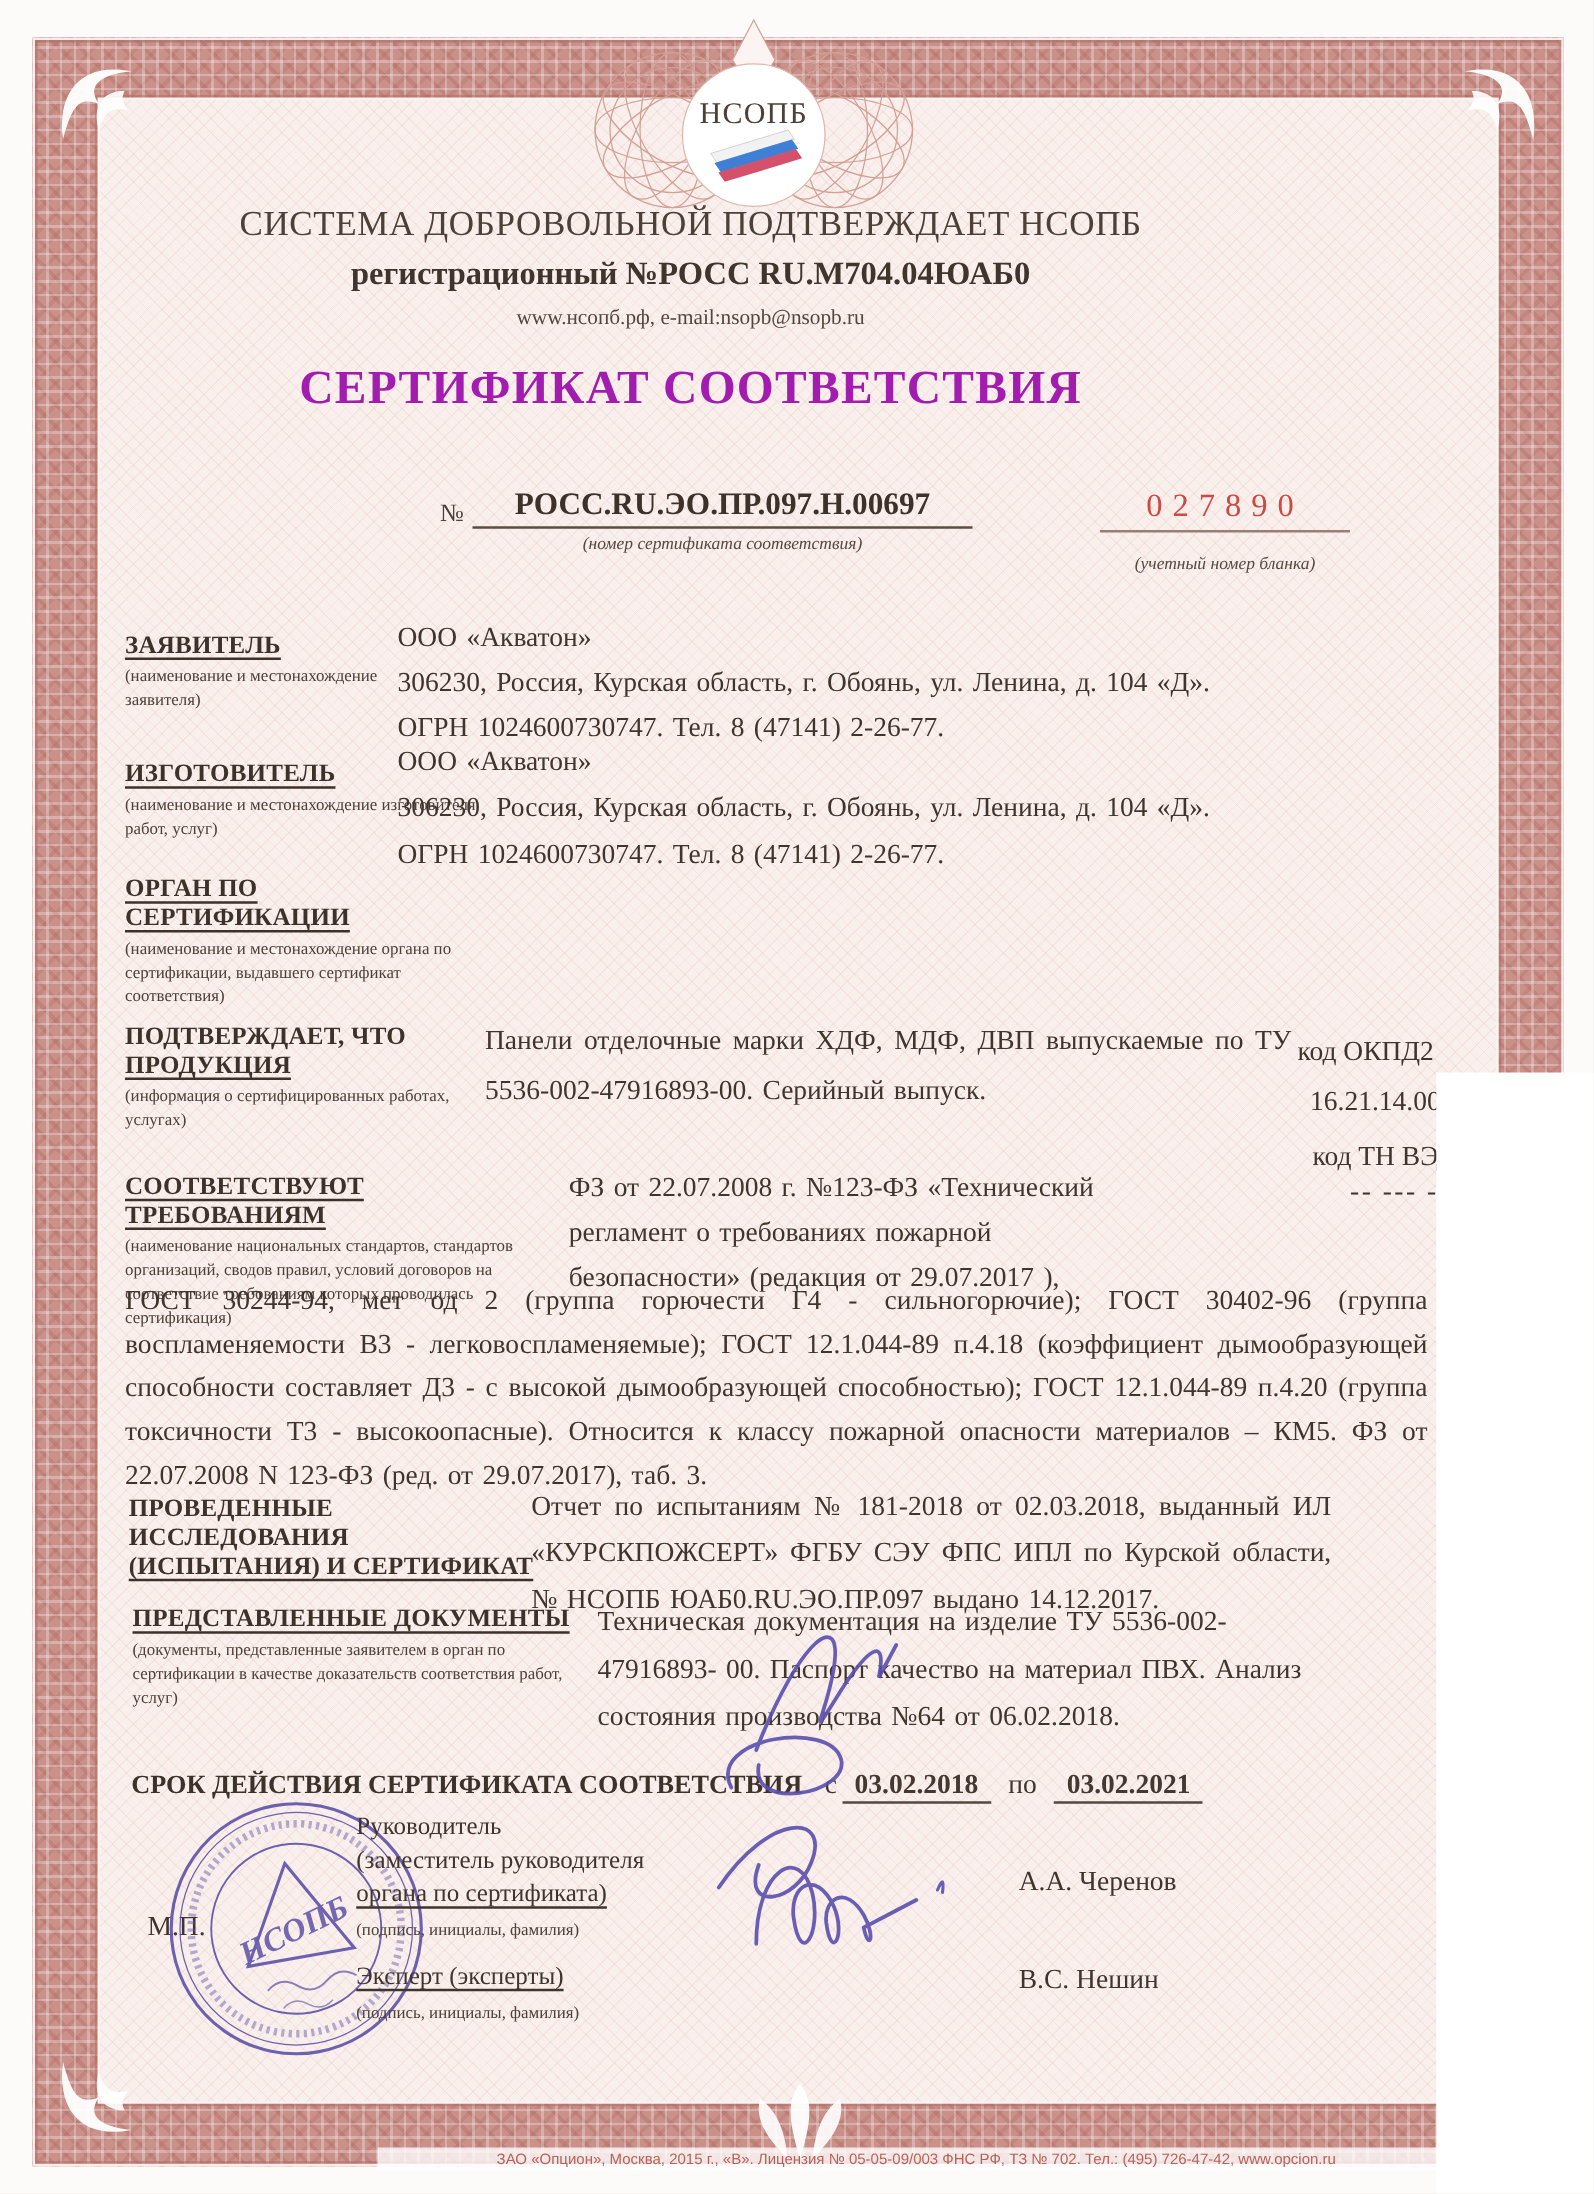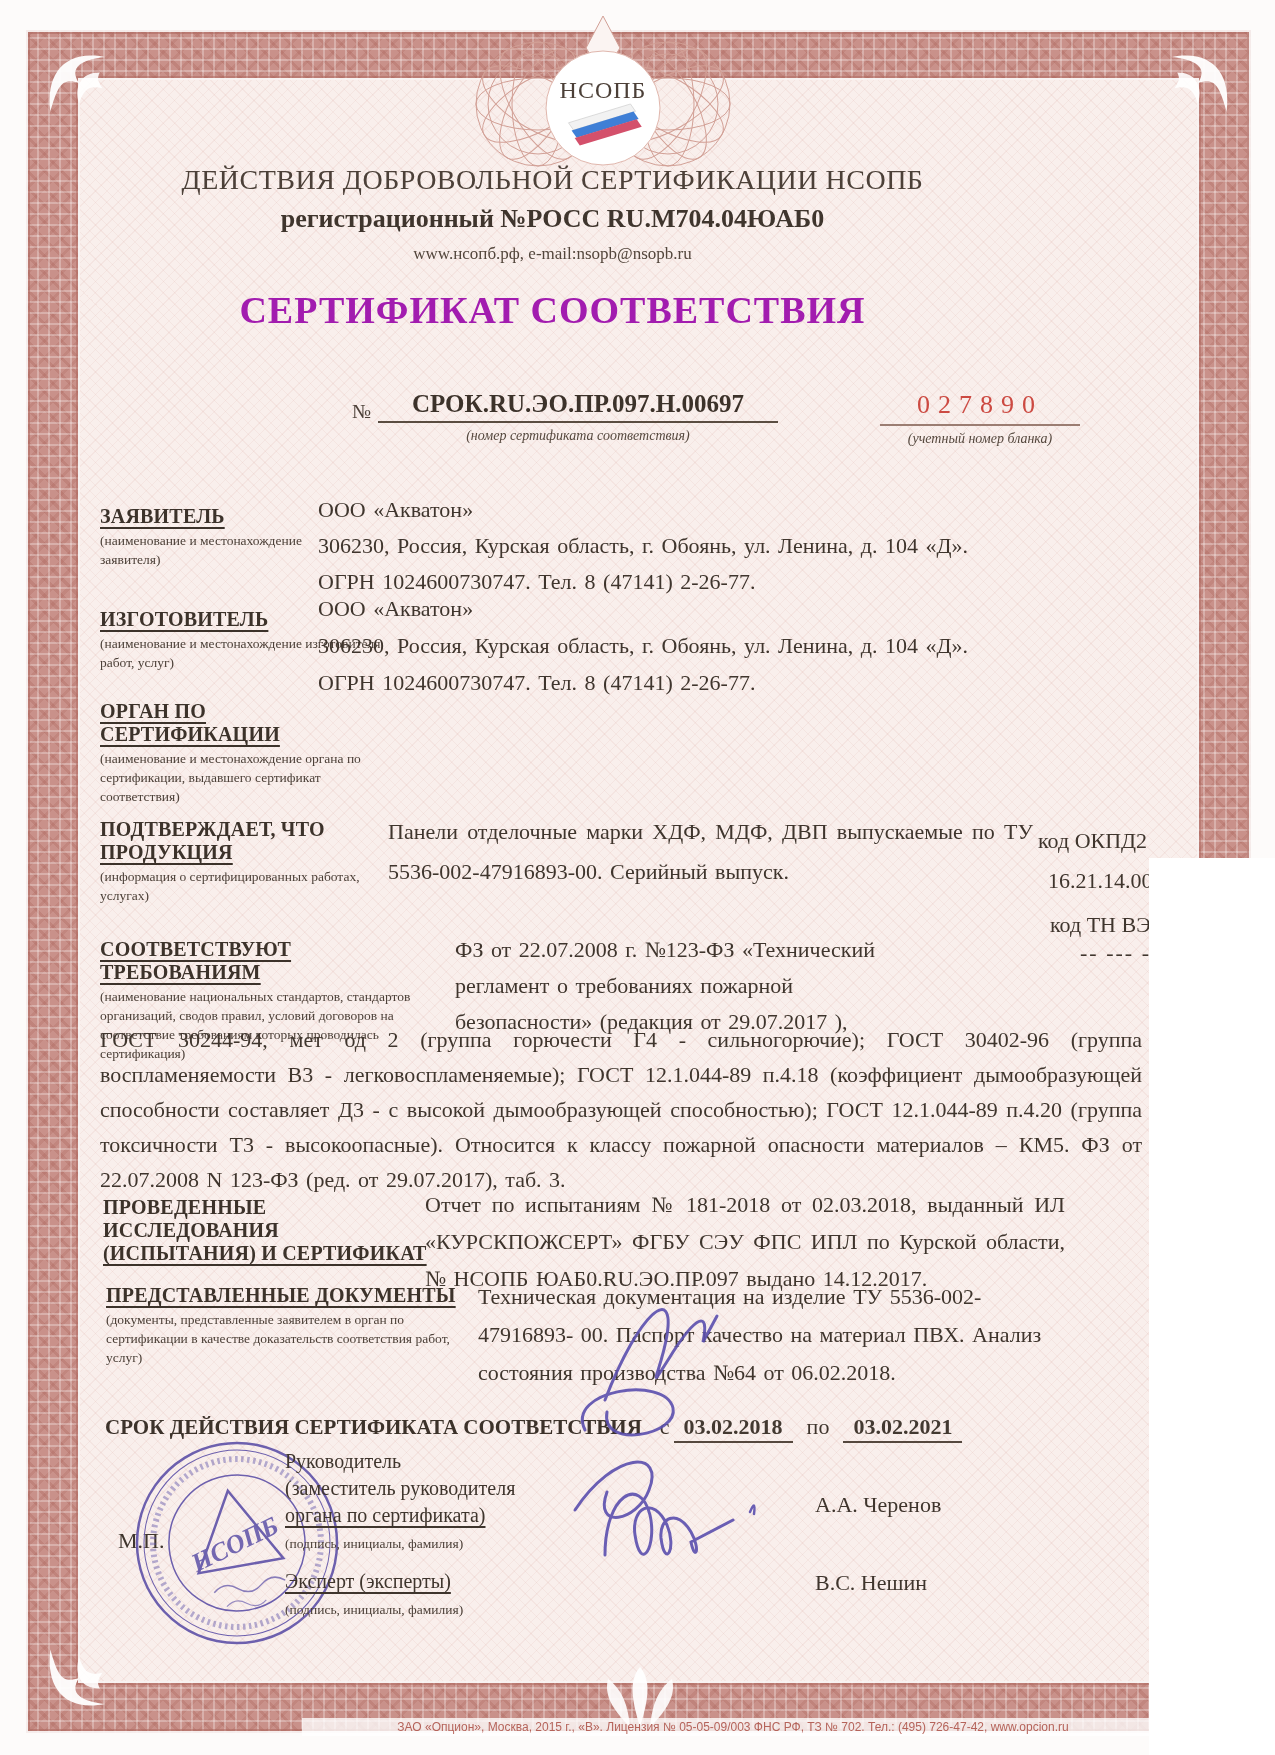--- a/index.html
+++ b/index.html
@@ -119,37 +119,37 @@
     <circle cx="165" cy="96" r="57" fill="#ffffff" stroke="#e0b6ac" stroke-width="1"></circle>
     <text x="165" y="86" text-anchor="middle" font-size="24" font-family="Liberation Serif, DejaVu Serif, serif" fill="#4c4038" letter-spacing="1">НСОПБ</text>
     <g transform="translate(165,112) rotate(-8)">
       <path d="M-34 -6 L30 -16 L34 -8 L-30 2 Z" fill="#f2f2f2" stroke="#c9c9c9" stroke-width="0.6"></path>
       <path d="M-32 2 L32 -8 L36 0 L-28 10 Z" fill="#3f7fd6"></path>
       <path d="M-30 10 L34 0 L38 8 L-26 18 Z" fill="#d4506b"></path>
     </g>
   </svg>
 
   <div class="abs center" style="left:0;top:164px;width:1105px;">
-    <div class="sys-title">ДЕЙСТВИЯ ДОБРОВОЛЬНОЙ СЕРТИФИКАЦИИ НСОПБ</div>
+    <div class="sys-title">СИСТЕМА ДОБРОВОЛЬНОЙ ПОДТВЕРЖДАЕТ НСОПБ</div>
     <div class="reg-line" style="margin-top:8px;">регистрационный №РОСС RU.M704.04ЮАБ0</div>
     <div class="contacts" style="margin-top:10px;">www.нсопб.рф, e-mail:nsopb@nsopb.ru</div>
   </div>
 
   <div class="abs center" style="left:0;top:288px;width:1105px;">
     <span class="doc-title">СЕРТИФИКАТ СООТВЕТСТВИЯ</span>
   </div>
 
   <span class="abs no-sign" style="left:352px;top:400px;">№</span>
   <div class="abs center" style="left:378px;top:390px;width:400px;">
-    <div class="cert-no">СРОК.RU.ЭО.ПР.097.Н.00697</div>
+    <div class="cert-no">РОСС.RU.ЭО.ПР.097.Н.00697</div>
     <div class="cap" style="margin-top:5px;">(номер сертификата соответствия)</div>
   </div>
   <div class="abs center" style="left:880px;top:390px;width:200px;">
     <div class="serial">027890</div>
-    <div class="cap" style="margin-top:5px;">(учетный номер бланка)</div>
+    <div class="cap" style="margin-top:18px;">(учетный номер бланка)</div>
   </div>
 
   <div class="abs" style="left:100px;top:505px;width:205px;">
     <div class="sec-label u">ЗАЯВИТЕЛЬ</div>
     <div class="sub">(наименование и местонахождение заявителя)</div>
   </div>
   <div class="abs body-txt" style="left:318px;top:492px;width:725px;line-height:36px;">
     <div>ООО «Акватон»</div>
     <div>306230, Россия, Курская область, г. Обоянь,  ул. Ленина, д. 104 «Д».</div>
     <div>ОГРН 1024600730747. Тел. 8 (47141) 2-26-77.</div>

